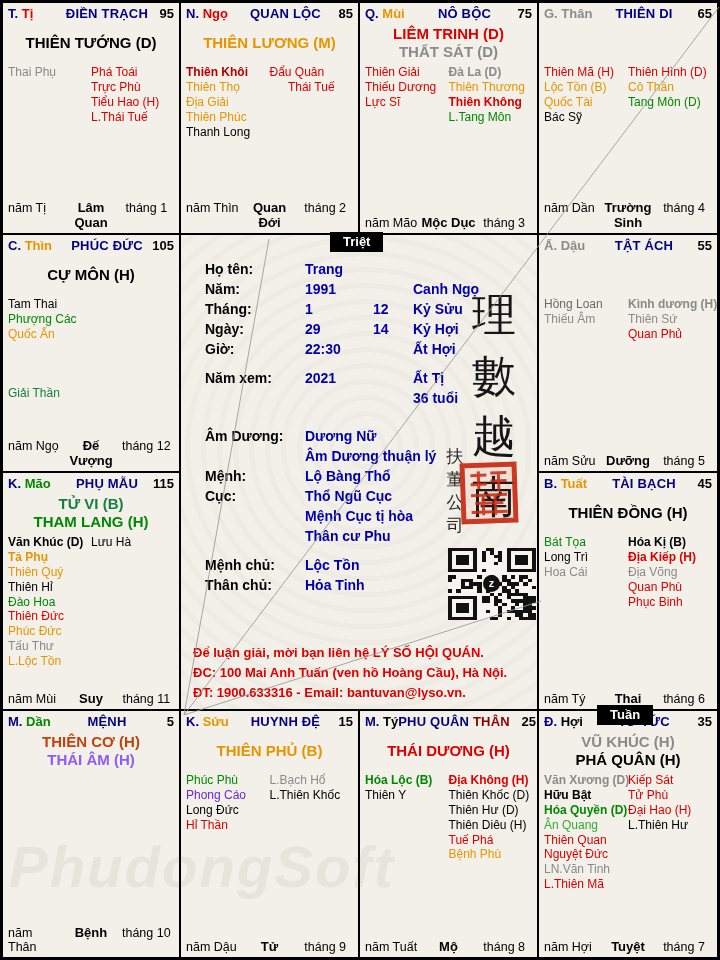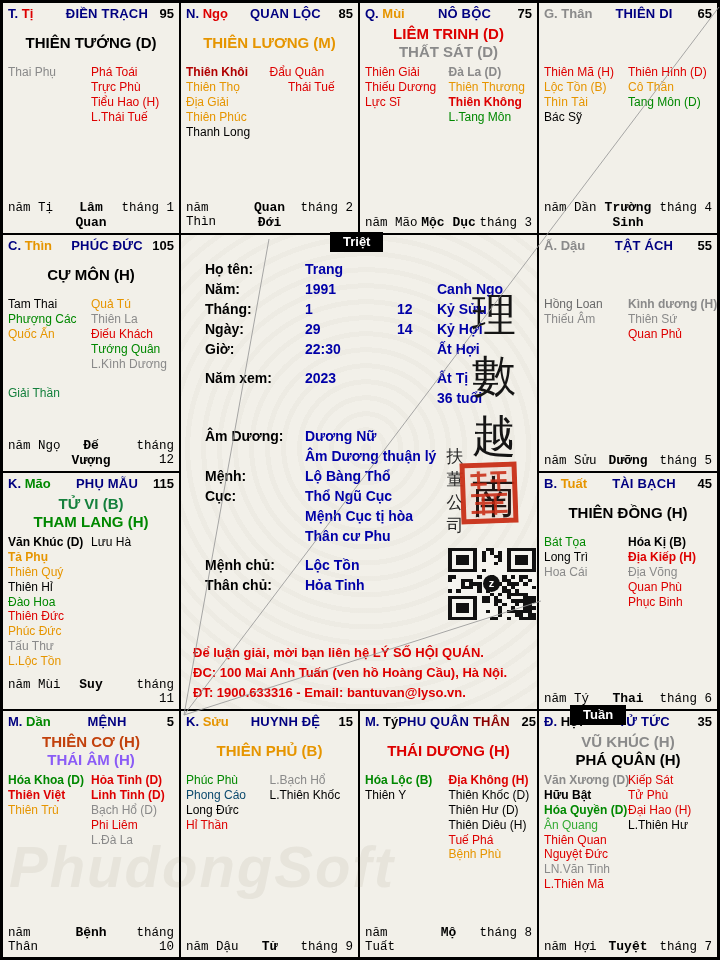--- a/index.html
+++ b/index.html
@@ -16,49 +16,49 @@
   .head{display:flex;align-items:baseline;font-size:13px;font-weight:bold;white-space:nowrap;}
   .stem{width:58px;}
   .pname{flex:1;text-align:center;color:#000080;letter-spacing:.2px;}
   .pname .extra{color:#8b0000;}
   .score{min-width:26px;text-align:right;color:#000;}
   .mains{height:44px;display:flex;flex-direction:column;justify-content:center;text-align:center;
          font-weight:bold;font-size:15px;line-height:1.22;white-space:nowrap;}
   .stars{display:flex;font-size:12px;line-height:1.24;}
   .scol{width:50%;white-space:nowrap;}
   .foot{position:absolute;left:5px;right:5px;bottom:3px;display:flex;align-items:baseline;font-size:12.5px;color:#000;}
-  .foot span{flex:1;font-family:Liberation Mono, monospace;}
+  .foot span{flex:1;}
   .foot .stage{text-align:center;font-weight:bold;font-size:13px;}
-  .foot .month{text-align:right;}
+  .foot .month{text-align:center;}
   
   .info{position:absolute;left:24px;top:26px;width:330px;font-size:14px;font-weight:bold;z-index:1;}
   .irow{display:flex;height:20px;align-items:baseline;white-space:nowrap;}
   .ilabel{width:100px;color:#000;}
   .ival{color:#0000a8;}
   .v1{width:68px;}
-  .v2{width:40px;margin-left:24px;}
+  .v2{width:40px;}
   .v3{flex:1;}
   .wide .v1{width:auto;}
   .igap1{height:9px;}
   .igap2{height:18px;}
   .contact{position:absolute;left:12px;right:6px;bottom:6px;color:#dd0000;font-weight:bold;font-size:13px;line-height:1.55;z-index:1;}
   .calli{position:absolute;left:289px;top:50px;width:48px;text-align:center;z-index:1;
          font-family:"DejaVu Serif","Liberation Serif",serif;font-size:44px;line-height:1.38;color:#151515;}
   .calli-sub{position:absolute;left:264px;top:210px;width:20px;text-align:center;z-index:1;
          font-family:"DejaVu Serif","Liberation Serif",serif;font-size:17px;line-height:1.35;color:#252525;}
   .seal{position:absolute;left:279px;top:227px;width:58px;height:62px;transform:rotate(-2deg);z-index:2;opacity:.92;}
   .qr{position:absolute;left:267px;top:313px;width:88px;height:72px;z-index:2;background:#f2f0e9;}
   .qr-center{position:absolute;left:302px;top:340px;width:17px;height:17px;border-radius:50%;background:#111;color:#fff;
          font-size:11px;font-weight:bold;text-align:center;line-height:17px;z-index:3;}
   
   .lines{position:absolute;inset:0;z-index:5;pointer-events:none;}
   .tag{position:absolute;z-index:6;background:#000;color:#fff;font-size:13px;font-weight:bold;
        padding:1px 13px;line-height:18px;white-space:nowrap;}
   .tag-triet{left:329px;top:231px;}
-  .tag-tuan{left:569px;top:704px;}
+  .tag-tuan{left:596px;top:704px;}
   .watermark{position:absolute;left:8px;top:832px;z-index:4;pointer-events:none;font-size:58px;font-weight:bold;
        font-style:italic;letter-spacing:2px;color:rgba(100,92,70,0.08);white-space:nowrap;}
 </style>
 </head>
 <body>
 
 <div class="board" id="board">
 
   <div class="cell center" id="center">
     <div class="info" id="info">
@@ -88,21 +88,21 @@
         </div>
         <div class="irow">
           <span class="ilabel">Giờ:</span>
           <span class="ival v1">22:30</span>
           <span class="ival v2"></span>
           <span class="ival v3">Ất Hợi</span>
         </div>
         <div class="igap1"></div>
         <div class="irow">
           <span class="ilabel">Năm xem:</span>
-          <span class="ival v1">2023</span>
+          <span class="ival v1">2021</span>
           <span class="ival v2"></span>
           <span class="ival v3">Ất Tị</span>
         </div>
         <div class="irow">
           <span class="ilabel"></span>
           <span class="ival v1"></span>
           <span class="ival v2"></span>
           <span class="ival v3">36 tuổi</span>
         </div>
         <div class="igap2"></div>
@@ -396,21 +396,21 @@
       <div class="head">
         <span class="stem"><span style="color: rgb(138, 138, 138);">G. </span><span style="color: rgb(138, 138, 138);">Thân</span></span>
         <span class="pname"><span>THIÊN DI</span></span>
         <span class="score">65</span>
       </div>
       <div class="mains"></div>
       <div class="stars">
         <div class="scol">
           <div style="color: rgb(221, 0, 0);">Thiên Mã (H)</div>
           <div style="color: rgb(230, 149, 0);">Lộc Tồn (B)</div>
-          <div style="color: rgb(230, 149, 0);">Thìn Tài</div>
+          <div style="color: rgb(230, 149, 0);">Quốc Tài</div>
           <div style="color: rgb(0, 0, 0);">Bác Sỹ</div>
         </div>
         <div class="scol">
           <div style="color: rgb(221, 0, 0);">Thiên Hình (D)</div>
           <div style="color: rgb(230, 149, 0);">Cô Thần</div>
           <div style="color: rgb(0, 136, 0);">Tang Môn (D)</div>
         </div>
       </div>
       <div class="foot">
         <span class="year">năm Dần</span>
@@ -426,27 +426,20 @@
       </div>
       <div class="mains">
         <div style="color: rgb(0, 0, 0);">CỰ MÔN (H)</div>
       </div>
       <div class="stars">
         <div class="scol">
           <div style="color: rgb(0, 0, 0);">Tam Thai</div>
           <div style="color: rgb(0, 136, 0);">Phượng Các</div>
           <div style="color: rgb(230, 149, 0);">Quốc Ấn</div>
           <div style="color: #15803d; margin-top: 44px;">Giải Thần</div>
-        </div>
-        <div class="scol">
-          <div style="color: rgb(230, 149, 0);">Quả Tú</div>
-          <div style="color: rgb(138, 138, 138);">Thiên La</div>
-          <div style="color: rgb(221, 0, 0);">Điếu Khách</div>
-          <div style="color: rgb(0, 136, 0);">Tướng Quân</div>
-          <div style="color: rgb(138, 138, 138);">L.Kình Dương</div>
         </div>
       </div>
       <div class="foot">
         <span class="year">năm Ngọ</span>
         <span class="stage">Đế Vượng</span>
         <span class="month">tháng 12</span>
       </div>
     </div>
     <div class="cell p-dau">
       <div class="head">
@@ -536,53 +529,39 @@
     <div class="cell p-dan">
       <div class="head">
         <span class="stem"><span style="color: rgb(0, 0, 128);">M. </span><span style="color: rgb(0, 136, 0);">Dần</span></span>
         <span class="pname"><span>MỆNH</span></span>
         <span class="score">5</span>
       </div>
       <div class="mains">
         <div style="color: #c2410c;">THIÊN CƠ (H)</div>
         <div style="color: #8b5cf6;">THÁI ÂM (H)</div>
       </div>
-      <div class="stars">
-        <div class="scol">
-          <div style="color: rgb(0, 136, 0); font-weight: bold;">Hóa Khoa (D)</div>
-          <div style="color: rgb(221, 0, 0); font-weight: bold;">Thiên Việt</div>
-          <div style="color: rgb(230, 149, 0);">Thiên Trù</div>
-        </div>
-        <div class="scol">
-          <div style="color: rgb(221, 0, 0); font-weight: bold;">Hỏa Tinh (D)</div>
-          <div style="color: rgb(221, 0, 0); font-weight: bold;">Linh Tinh (D)</div>
-          <div style="color: rgb(138, 138, 138);">Bạch Hổ (D)</div>
-          <div style="color: rgb(221, 0, 0);">Phi Liêm</div>
-          <div style="color: rgb(138, 138, 138);">L.Đà La</div>
-        </div>
-      </div>
       <div class="foot">
         <span class="year">năm Thân</span>
         <span class="stage">Bệnh</span>
         <span class="month">tháng 10</span>
       </div>
     </div>
     <div class="cell p-suu">
       <div class="head">
         <span class="stem"><span style="color: rgb(0, 0, 128);">K. </span><span style="color: rgb(230, 149, 0);">Sửu</span></span>
         <span class="pname"><span>HUYNH ĐỆ</span></span>
         <span class="score">15</span>
       </div>
       <div class="mains">
         <div style="color: rgb(230, 149, 0);">THIÊN PHỦ (B)</div>
       </div>
       <div class="stars">
         <div class="scol">
           <div style="color: rgb(0, 136, 0);">Phúc Phù</div>
-          <div style="color: #0c4a6e;">Phong Cáo</div>
+          <div style="color: #6d28d9;">Phong Cáo</div>
           <div style="color: rgb(0, 0, 0);">Long Đức</div>
           <div style="color: rgb(221, 0, 0);">Hỉ Thần</div>
         </div>
         <div class="scol">
           <div style="color: rgb(138, 138, 138);">L.Bạch Hổ</div>
           <div style="color: rgb(0, 0, 0);">L.Thiên Khốc</div>
         </div>
       </div>
       <div class="foot">
         <span class="year">năm Dậu</span>

